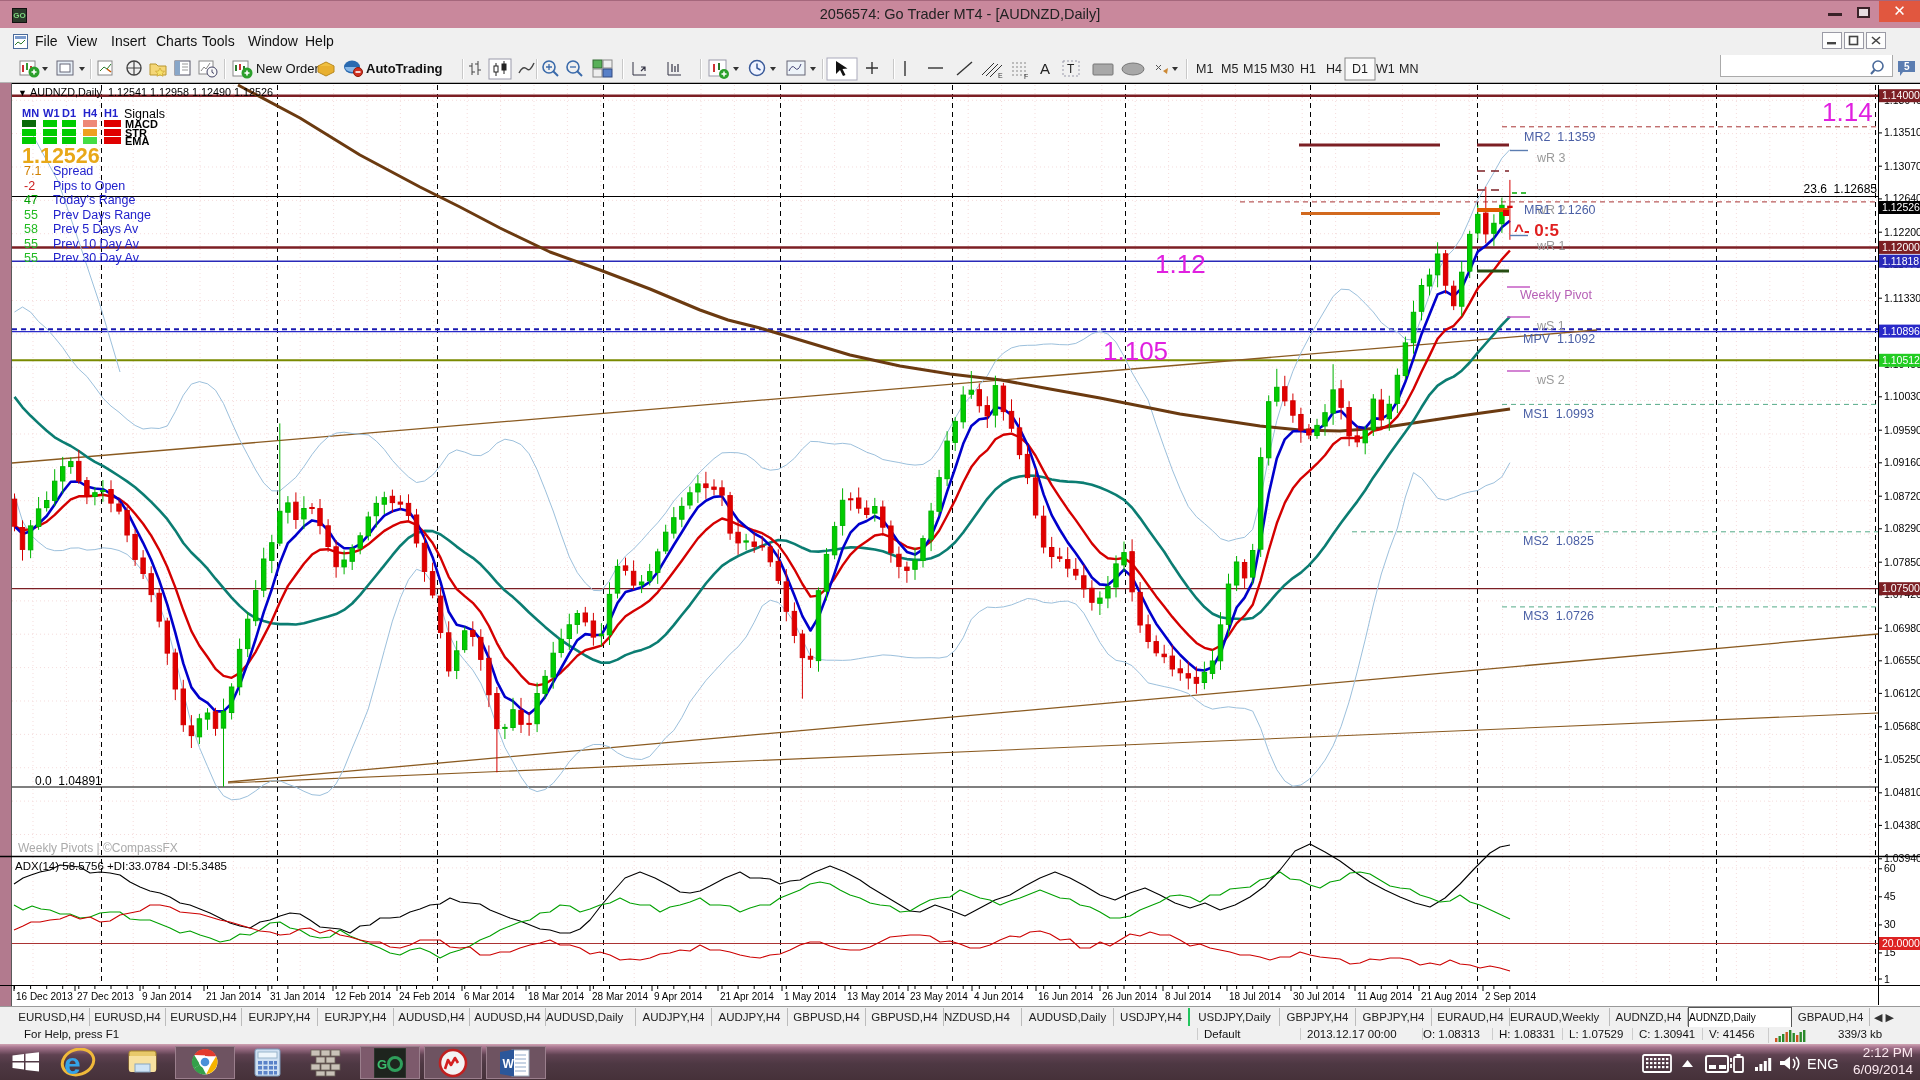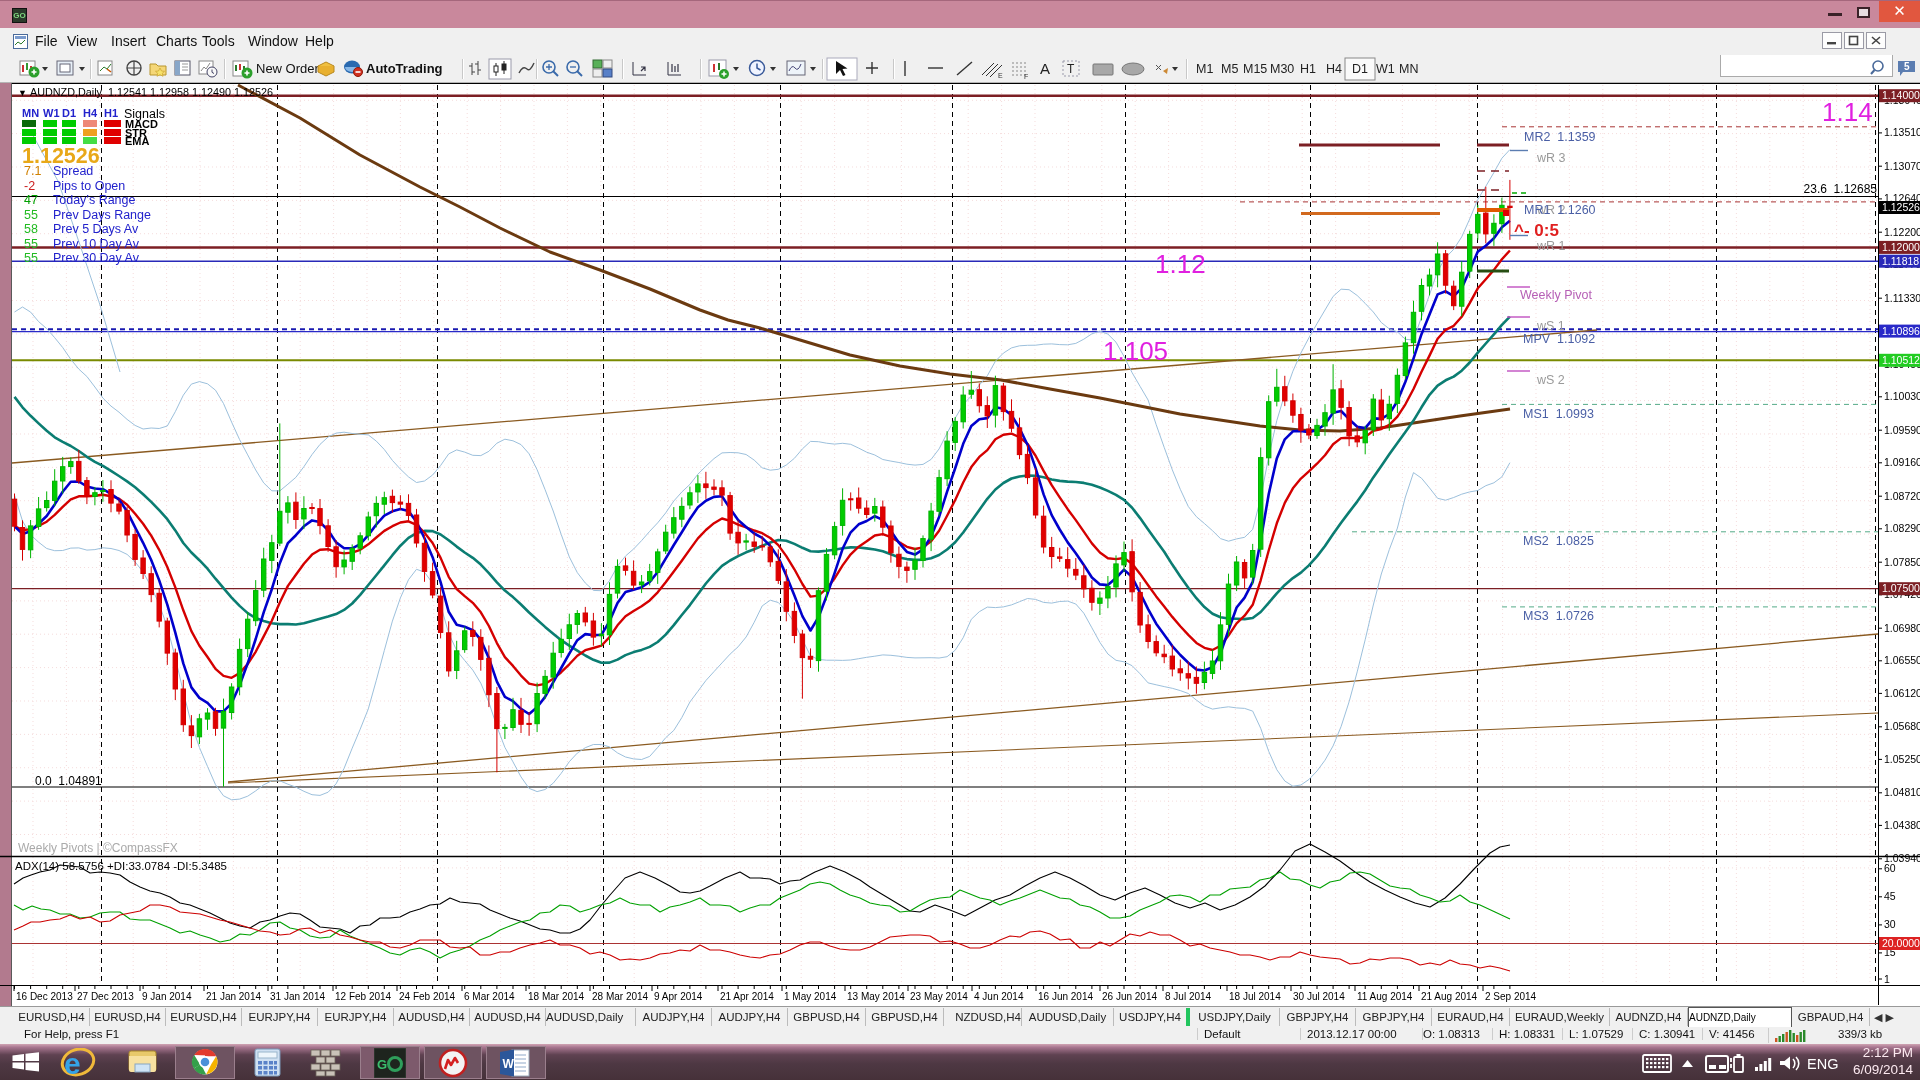--- a/index.html
+++ b/index.html
@@ -1,18 +1,19 @@
 <!DOCTYPE html>
 <html><head><meta charset="utf-8"><style>
 *{margin:0;padding:0;box-sizing:border-box}
 body{width:1920px;height:1080px;font-family:"Liberation Sans",sans-serif;overflow:hidden;position:relative;background:#fff}
 .abs{position:absolute}
 </style></head><body>
 <div class="abs" style="left:0;top:0;width:1920px;height:28px;background:#c9889c;border-top:1px solid #a5677c">
     <div class="abs" style="left:12px;top:7px;width:15px;height:15px;background:#2a3a2a;border:1px solid #111;color:#7fd77f;font-size:8px;font-weight:bold;text-align:center;line-height:14px">GO</div>
+    <div class="abs" style="left:0;top:5px;width:1920px;text-align:center;font-size:14.5px;color:#222">2056574: Go Trader MT4 - [AUDNZD,Daily]</div>
     <div class="abs" style="left:1828px;top:12px;width:14px;height:3px;background:#3a2228"></div>
     <div class="abs" style="left:1857px;top:6px;width:13px;height:11px;border:2px solid #3a2228;background:#e8dce0"></div>
     <div class="abs" style="left:1879px;top:0;width:41px;height:21px;background:#e1573f;color:#fff;text-align:center;font-size:15px;line-height:20px">✕</div>
   </div>
 <div class="abs" style="left:0;top:28px;width:1920px;height:27px;background:#f0f0f0;font-size:14px;color:#111">
     <svg class="abs" style="left:13px;top:6px" width="15" height="15">
       <rect x="0.5" y="0.5" width="14" height="14" fill="#fff" stroke="#4a6a9a"></rect>
       <rect x="2" y="2" width="11" height="3" fill="#7a9acc"></rect>
       <polyline points="2,11 5,8 8,10 12,6" stroke="#2a7a2a" fill="none"></polyline>
     </svg>
@@ -989,28 +990,28 @@
     <div class="abs" style="left:166px;top:1px;width:76px;height:18px;text-align:center;font-size:11.5px;line-height:18px;color:#222;border-right:1px solid #bbb">EURUSD,H4</div>
     <div class="abs" style="left:242px;top:1px;width:76px;height:18px;text-align:center;font-size:11.5px;line-height:18px;color:#222;border-right:1px solid #bbb">EURJPY,H4</div>
     <div class="abs" style="left:318px;top:1px;width:76px;height:18px;text-align:center;font-size:11.5px;line-height:18px;color:#222;border-right:1px solid #bbb">EURJPY,H4</div>
     <div class="abs" style="left:394px;top:1px;width:76px;height:18px;text-align:center;font-size:11.5px;line-height:18px;color:#222;border-right:1px solid #bbb">AUDUSD,H4</div>
     <div class="abs" style="left:470px;top:1px;width:76px;height:18px;text-align:center;font-size:11.5px;line-height:18px;color:#222;border-right:1px solid #bbb">AUDUSD,H4</div>
     <div class="abs" style="left:546px;top:1px;width:90px;height:18px;text-align:left;font-size:11.5px;line-height:18px;color:#222;border-right:1px solid #bbb">AUDUSD,Daily</div>
     <div class="abs" style="left:636px;top:1px;width:76px;height:18px;text-align:center;font-size:11.5px;line-height:18px;color:#222;border-right:1px solid #bbb">AUDJPY,H4</div>
     <div class="abs" style="left:712px;top:1px;width:76px;height:18px;text-align:center;font-size:11.5px;line-height:18px;color:#222;border-right:1px solid #bbb">AUDJPY,H4</div>
     <div class="abs" style="left:788px;top:1px;width:78px;height:18px;text-align:center;font-size:11.5px;line-height:18px;color:#222;border-right:1px solid #bbb">GBPUSD,H4</div>
     <div class="abs" style="left:866px;top:1px;width:78px;height:18px;text-align:center;font-size:11.5px;line-height:18px;color:#222;border-right:1px solid #bbb">GBPUSD,H4</div>
-    <div class="abs" style="left:944px;top:1px;width:78px;height:18px;text-align:right;font-size:11.5px;line-height:18px;color:#222;border-right:1px solid #bbb">NZDUSD,H4</div>
+    <div class="abs" style="left:944px;top:1px;width:78px;height:18px;text-align:left;font-size:11.5px;line-height:18px;color:#222;border-right:1px solid #bbb">NZDUSD,H4</div>
     <div class="abs" style="left:1022px;top:1px;width:92px;height:18px;text-align:center;font-size:11.5px;line-height:18px;color:#222;border-right:1px solid #bbb">AUDUSD,Daily</div>
-    <div class="abs" style="left:1114px;top:1px;width:76px;height:18px;text-align:center;font-size:11.5px;line-height:18px;color:#222;border-right:4px solid #22c55e">USDJPY,H4</div>
+    <div class="abs" style="left:1114px;top:1px;width:76px;height:18px;text-align:center;font-size:11.5px;line-height:18px;color:#222;border-right:2px solid #22c55e">USDJPY,H4</div>
     <div class="abs" style="left:1190px;top:1px;width:90px;height:18px;text-align:center;font-size:11.5px;line-height:18px;color:#222;border-right:1px solid #bbb">USDJPY,Daily</div>
     <div class="abs" style="left:1280px;top:1px;width:76px;height:18px;text-align:center;font-size:11.5px;line-height:18px;color:#222;border-right:1px solid #bbb">GBPJPY,H4</div>
     <div class="abs" style="left:1356px;top:1px;width:76px;height:18px;text-align:center;font-size:11.5px;line-height:18px;color:#222;border-right:1px solid #bbb">GBPJPY,H4</div>
     <div class="abs" style="left:1432px;top:1px;width:78px;height:18px;text-align:center;font-size:11.5px;line-height:18px;color:#222;border-right:1px solid #bbb">EURAUD,H4</div>
-    <div class="abs" style="left:1510px;top:1px;width:100px;height:18px;text-align:center;font-size:11.5px;line-height:18px;color:#222;border-right:1px solid #bbb">EURAUD,Weekly</div>
+    <div class="abs" style="left:1510px;top:1px;width:100px;height:18px;font-size:11.5px;line-height:18px;color:#222;border-right:1px solid #bbb">EURAUD,Weekly</div>
     <div class="abs" style="left:1610px;top:1px;width:78px;height:18px;text-align:center;font-size:11.5px;line-height:18px;color:#222;border-right:1px solid #bbb">AUDNZD,H4</div>
     <div class="abs" style="left:1688px;top:0px;width:104px;height:20px;background:#fff;border:1px solid #555;border-bottom:none;font-size:10px;line-height:19px;color:#000">AUDNZD,Daily</div>
     <div class="abs" style="left:1792px;top:1px;width:78px;height:18px;text-align:center;font-size:11.5px;line-height:18px;color:#222;border-right:1px solid #bbb">GBPAUD,H4</div>
     <div class="abs" style="left:1874px;top:4px;font-size:11px;color:#333">◀&nbsp;▶</div>
   </div>
 <div class="abs" style="left:0;top:1027px;width:1920px;height:17px;background:#f0f0f0;font-size:11.5px;color:#111">
     <div class="abs" style="left:24px;top:1px">For Help, press F1</div>
     <div class="abs" style="left:1197px;top:1px;width:90px;border-left:1px solid #ccc;padding-left:6px">Default</div>
     <div class="abs" style="left:1300px;top:1px;width:112px;border-left:1px solid #ccc;padding-left:6px">2013.12.17 00:00</div>
     <div class="abs" style="left:1422px;top:1px;width:66px;border-left:1px solid #ccc;">O: 1.08313</div>

